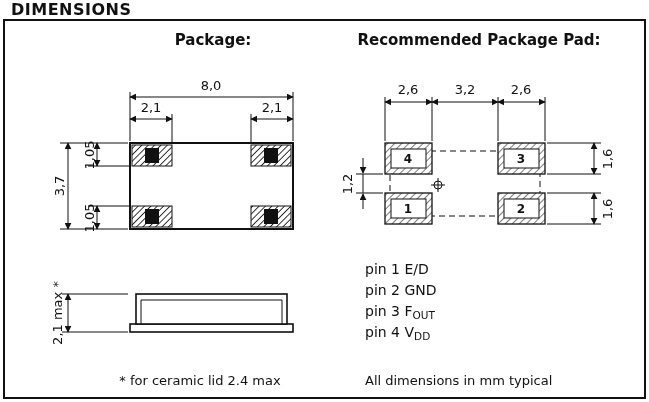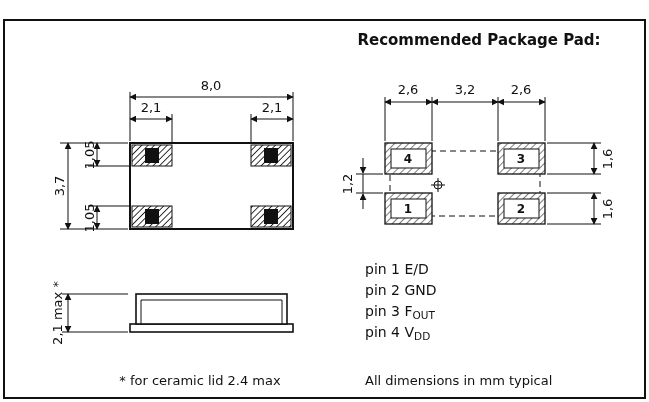--- a/index.html
+++ b/index.html
@@ -15,20 +15,22 @@
   text{font-family:"DejaVu Sans","Liberation Sans",sans-serif;fill:#111;}
   .dim{font-size:13px;}
   .pins{font-size:14px;}
   .note{font-size:13px;}
 </style>
 </head>
 <body>
 
 <div id="canvas">
   <div class="frame"></div>
+  <div class="title">DIMENSIONS</div>
+  <div class="heading" id="pkg-heading">Package:</div>
   <div class="heading" id="pad-heading">Recommended Package Pad:</div>
 
   <svg width="649" height="402" viewBox="0 0 649 402">
     <defs>
       <marker id="arrow" viewBox="0 0 10 10" refX="9" refY="5" markerWidth="7" markerHeight="7" orient="auto-start-reverse">
         <path d="M0,0 L10,5 L0,10 z" fill="#111"></path>
       </marker>
       <pattern id="hatchDense" patternUnits="userSpaceOnUse" width="4.5" height="4.5" patternTransform="rotate(45)">
         <rect width="4.5" height="4.5" fill="#ffffff"></rect>
         <line x1="0" y1="0" x2="0" y2="4.5" stroke="#111" stroke-width="1.7"></line>

